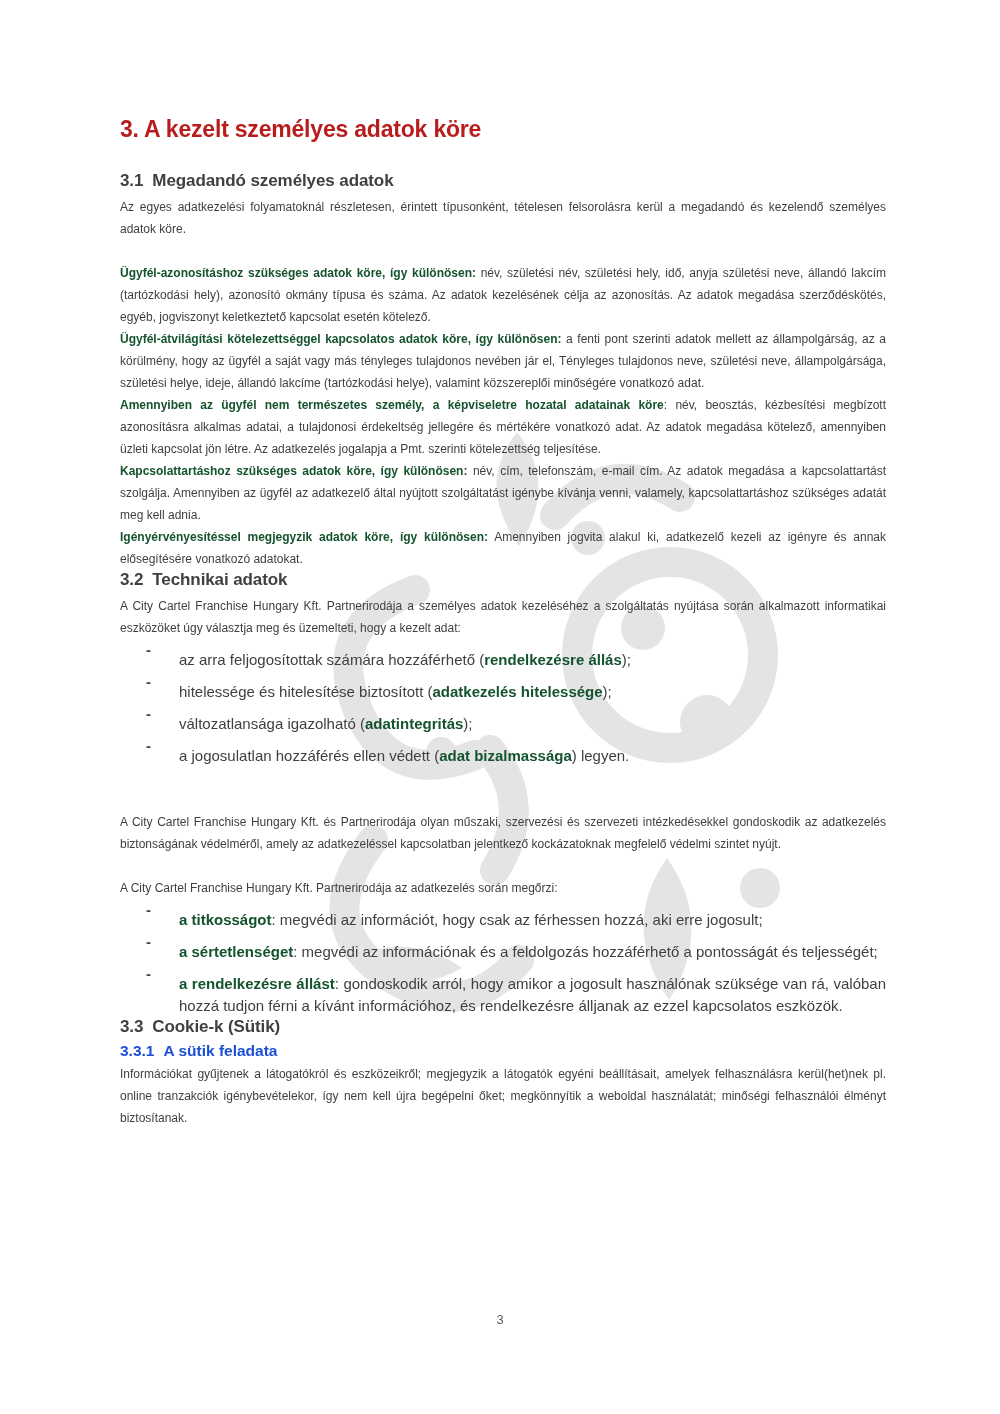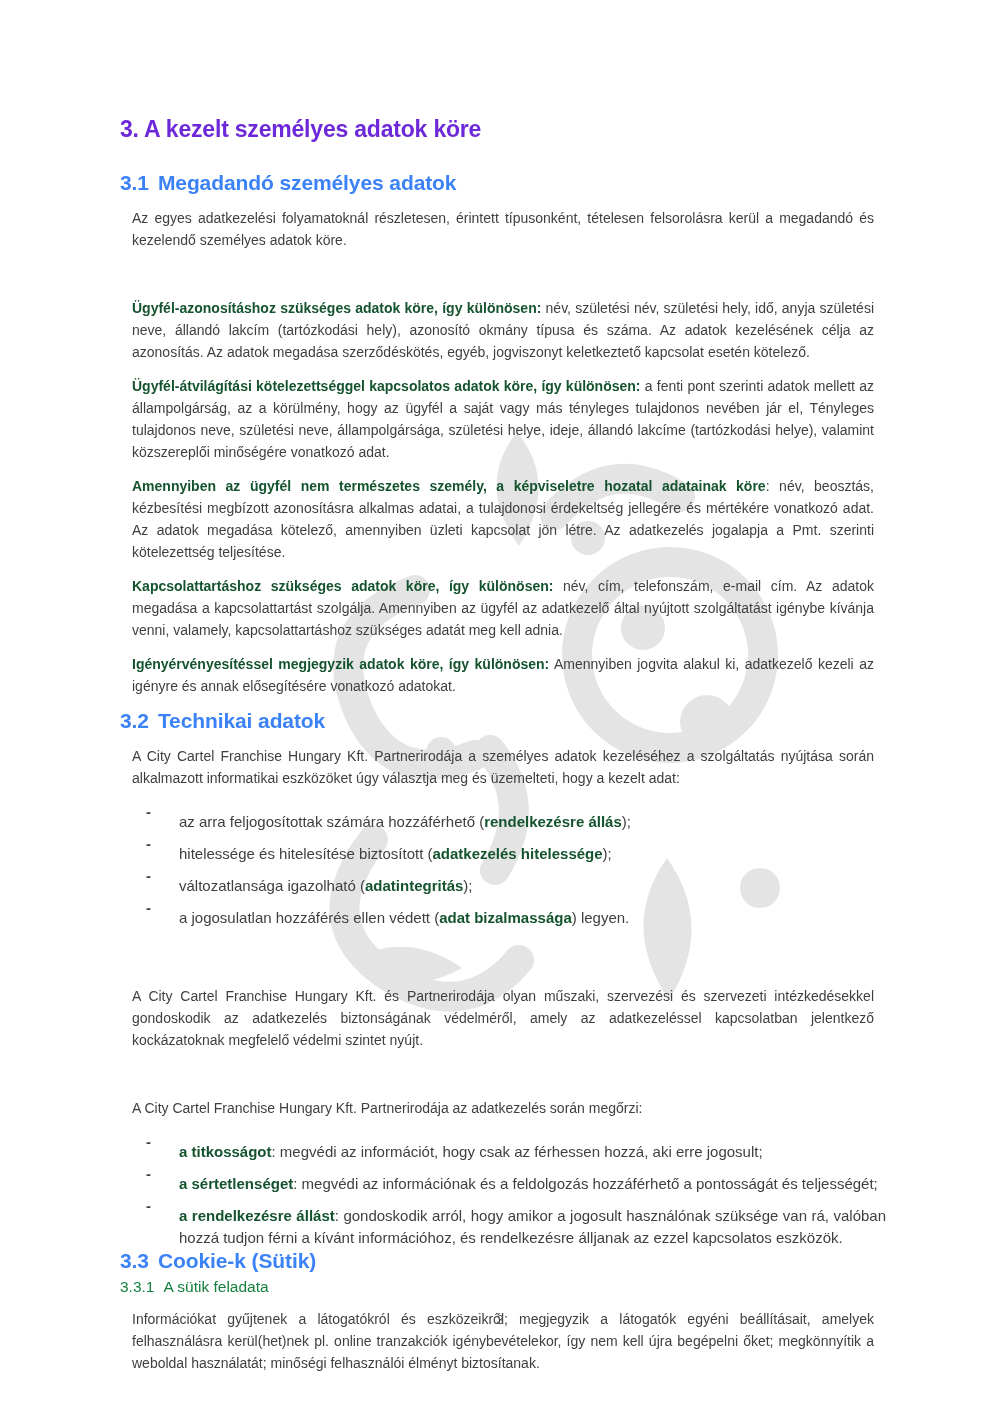--- a/index.html
+++ b/index.html
@@ -17,35 +17,35 @@
     width:530px; height:600px;
     z-index:0;
   }
   .content {
     position:absolute;
     left:120px; top:116px;
     width:766px;
     z-index:1;
   }
   h1.doc-title {
-    font-size:23px; font-weight:800; color:#6d28d9;
+    font-size:23px; font-weight:800; color:#b91c1c;
     margin:0 0 28px 0; letter-spacing:-0.2px;
   }
   h2.sec-h {
-    font-size:21px; font-weight:800; color:#3b82f6;
+    font-size:17px; font-weight:800; color:#404040;
     margin:0 0 5px 0; letter-spacing:-0.1px;
   }
   h3.sub-h {
-    font-size:15.5px; font-weight:400; color:#15803d;
+    font-size:15.5px; font-weight:700; color:#1d4ed8;
     margin:2px 0 3px 0;
   }
   .num { margin-right:9px; }
   p.body {
-    font-size:14px; line-height:22px; color:#3f3f3f;
-    text-align:justify; margin:12px;
+    font-size:12px; line-height:22px; color:#3f3f3f;
+    text-align:justify; margin:0;
   }
   p.body b, .bullet b { color:#14532d; font-weight:700; }
   .gap { height:22px; }
   .bullet {
     display:flex; font-size:15px; line-height:22px; color:#3f3f3f;
   }
   .bullet .dash {
     flex:0 0 33px; padding-left:26px; box-sizing:content-box;
     width:7px; color:#3f3f3f; font-weight:700;
   }

